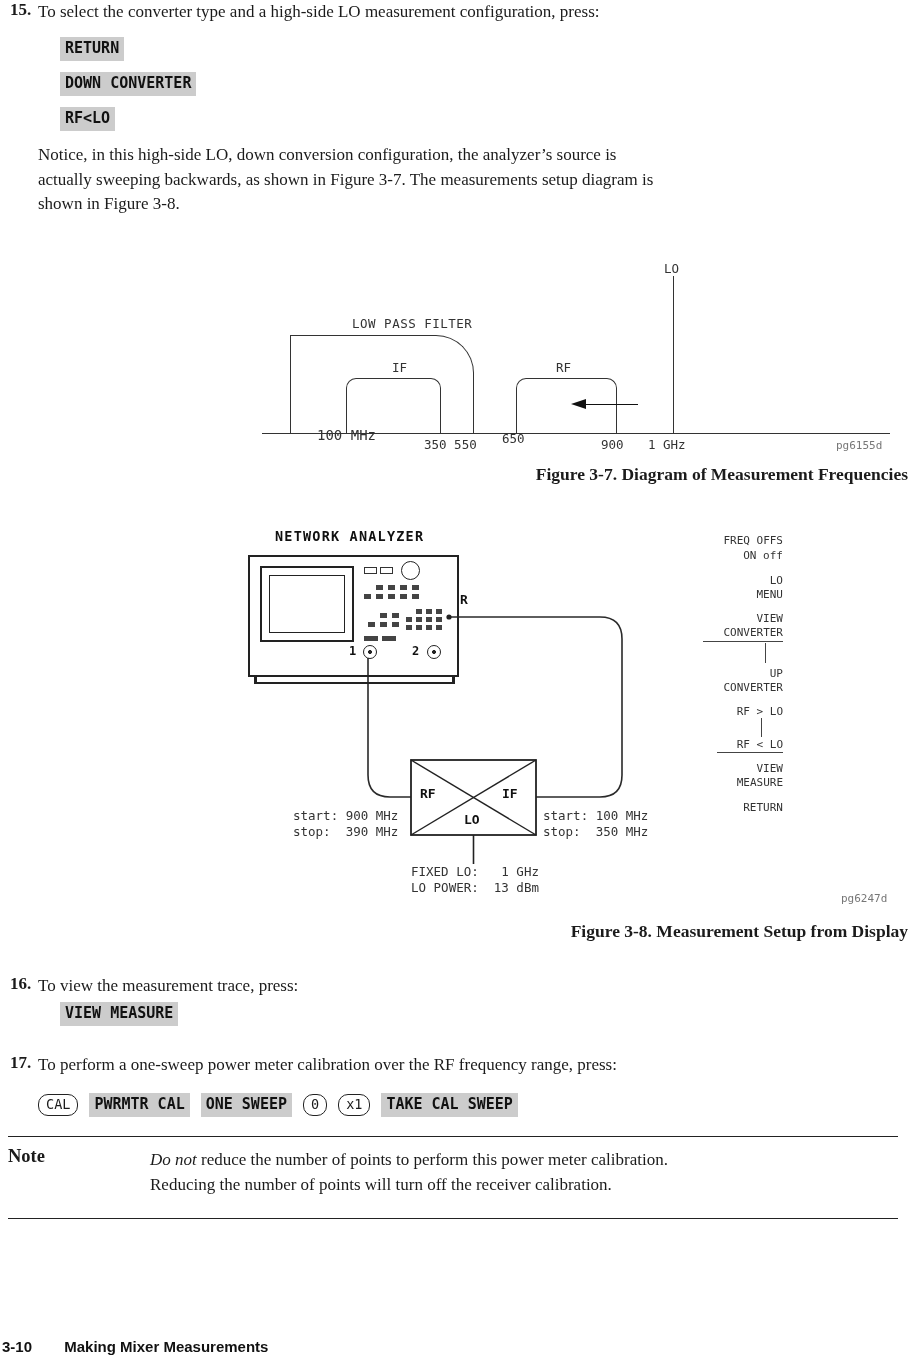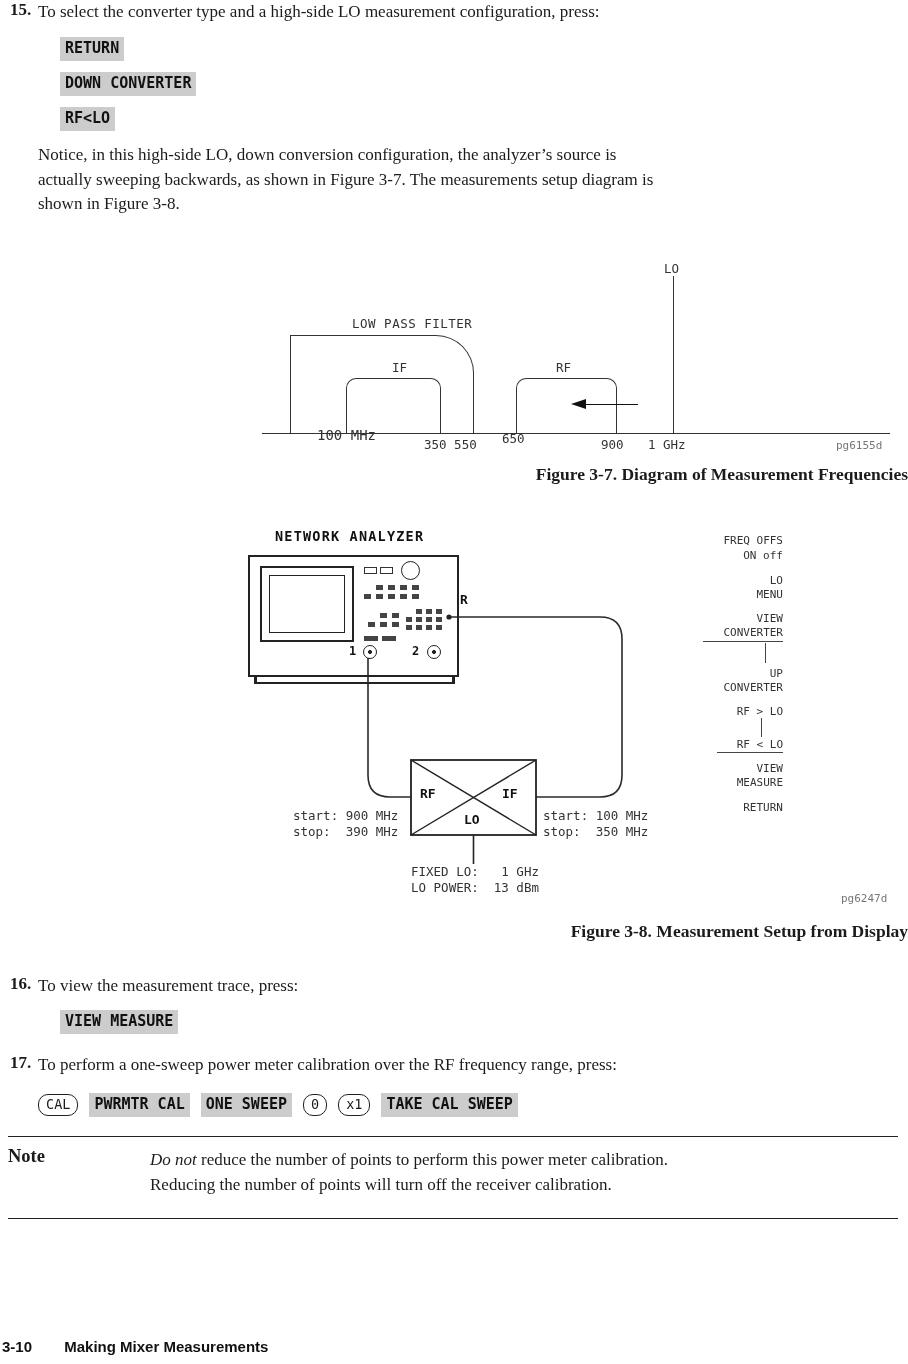--- a/index.html
+++ b/index.html
@@ -140,21 +140,21 @@
     <span class="dtext" style="left:406px;top:344px;font-size:12.5px">FIXED LO:   1 GHz</span>
     <span class="dtext" style="left:406px;top:360px;font-size:12.5px">LO POWER:  13 dBm</span>
     <span class="dtext" style="left:836px;top:372px;font-size:11px;color:#777">pg6247d</span>
   </section>
 
   <div class="caption" style="top:921px">Figure 3-8. Measurement Setup from Display</div>
 
   <section class="abs" style="left:0;top:974px;width:908px;height:70px">
     <span class="abs num" style="left:10px;top:0">16.</span>
     <div class="abs body" style="left:38px;top:0;width:862px">To view the measurement trace, press:</div>
-    <span class="abs softkey" style="left:60px;top:36px">VIEW MEASURE</span>
+    <span class="abs softkey" style="left:60px;top:28px">VIEW MEASURE</span>
   </section>
 
   <section class="abs" style="left:0;top:1053px;width:908px;height:80px">
     <span class="abs num" style="left:10px;top:0">17.</span>
     <div class="abs body" style="left:38px;top:0;width:862px">To perform a one-sweep power meter calibration over the RF frequency range, press:</div>
     <div class="keyrow" style="left:38px;top:40px">
       <span class="pillkey">CAL</span>
       <span class="softkey">PWRMTR CAL</span>
       <span class="softkey">ONE SWEEP</span>
       <span class="pillkey">0</span>

